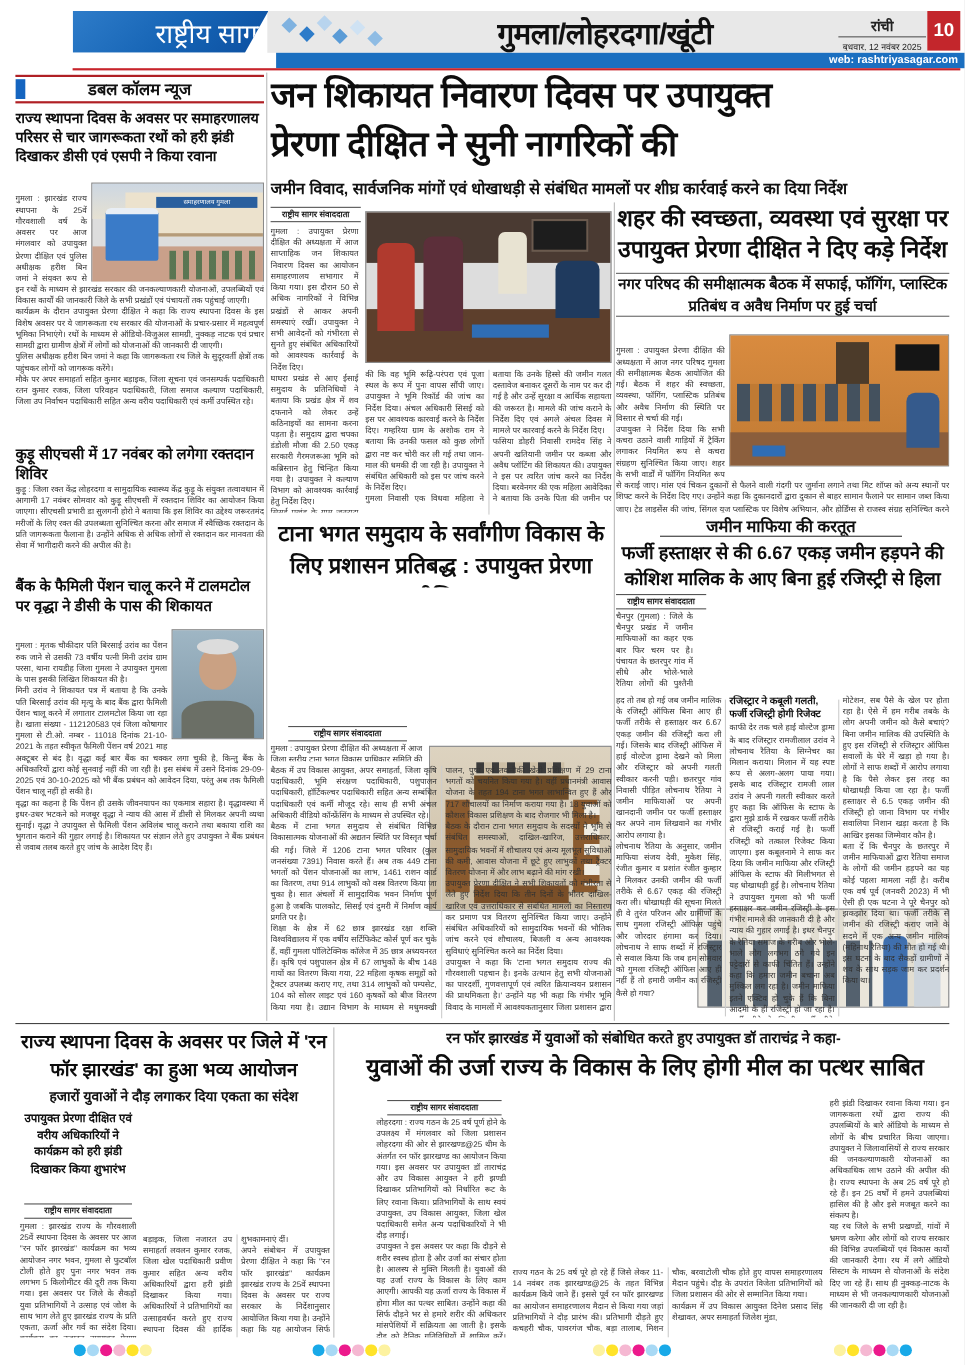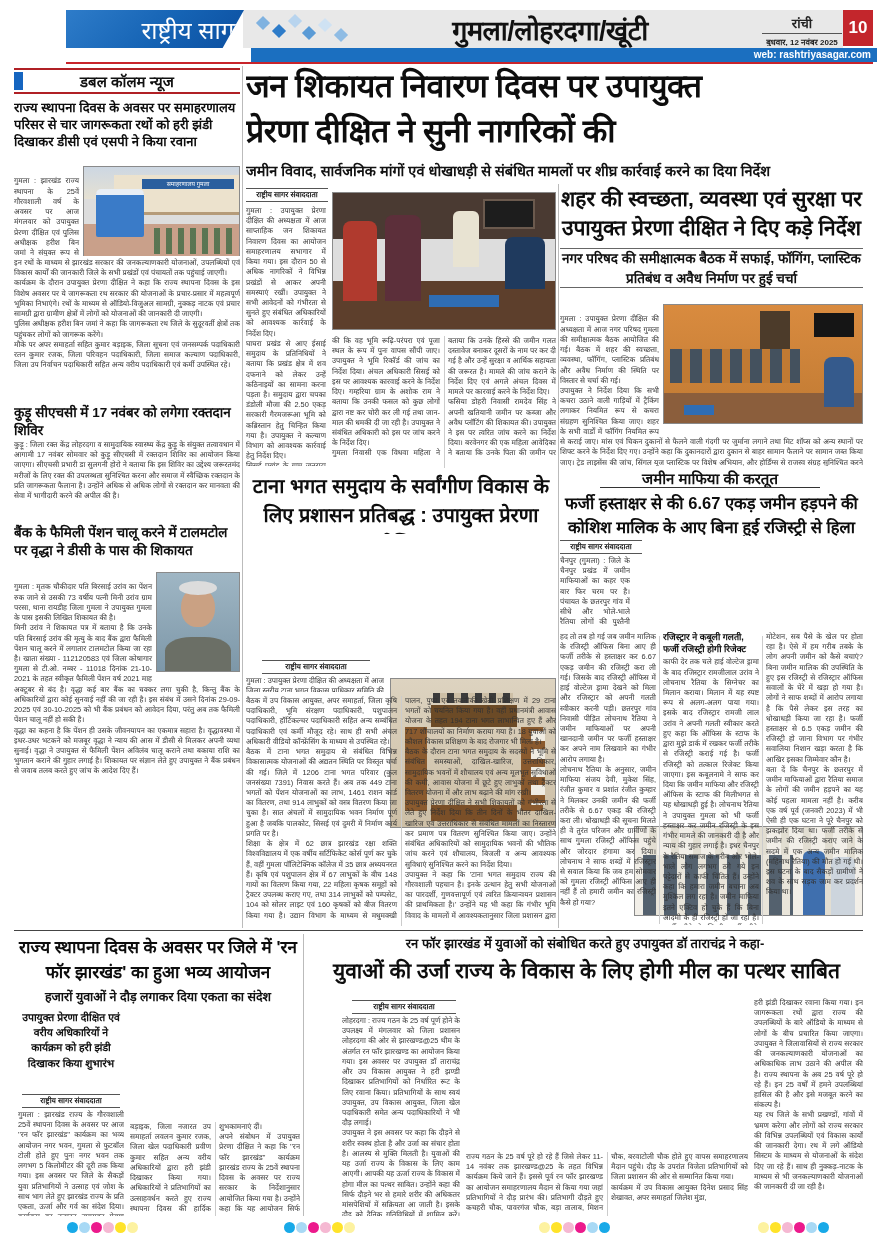--- a/index.html
+++ b/index.html
@@ -9,21 +9,21 @@
   i{display:block;position:absolute;box-sizing:border-box;}
 
   
   .band{background:#e8e8e8;}
   .brand{background:linear-gradient(135deg,#2e7cc9 0%,#1563b4 55%,#0c4fa0 100%);
          color:#fff;font-weight:normal;font-size:24px;display:flex;align-items:center;justify-content:flex-end;
          clip-path:polygon(0 0,100% 0,88% 100%,0 100%);}
   .region{font-size:27px;font-weight:bold;color:#111;display:flex;align-items:center;justify-content:center;letter-spacing:-.5px;}
   .edition{text-align:center;}
   .edition .city{font-size:13px;font-weight:bold;border-bottom:1px solid #555;padding-bottom:1px;}
-  .edition .date{font-size:8px;font-weight:bold;padding-top:2px;}
+  .edition .date{font-size:8px;font-weight:normal;padding-top:2px;}
   .pageno{background:#c3262c;color:#fff;font-weight:bold;font-size:17px;display:flex;align-items:center;justify-content:center;}
   .webstrip{background:#1b6fc0;color:#fff;font-size:10px;font-weight:bold;text-align:right;padding:1px 10px 0 0;}
   .redrule{background:#c8242b;}
   .dia{position:absolute;width:10px;height:10px;transform:rotate(45deg);}
 
   
   .vrule{background:#bbb;width:1px;}
   .hrule{background:#444;height:1px;}
 
   

